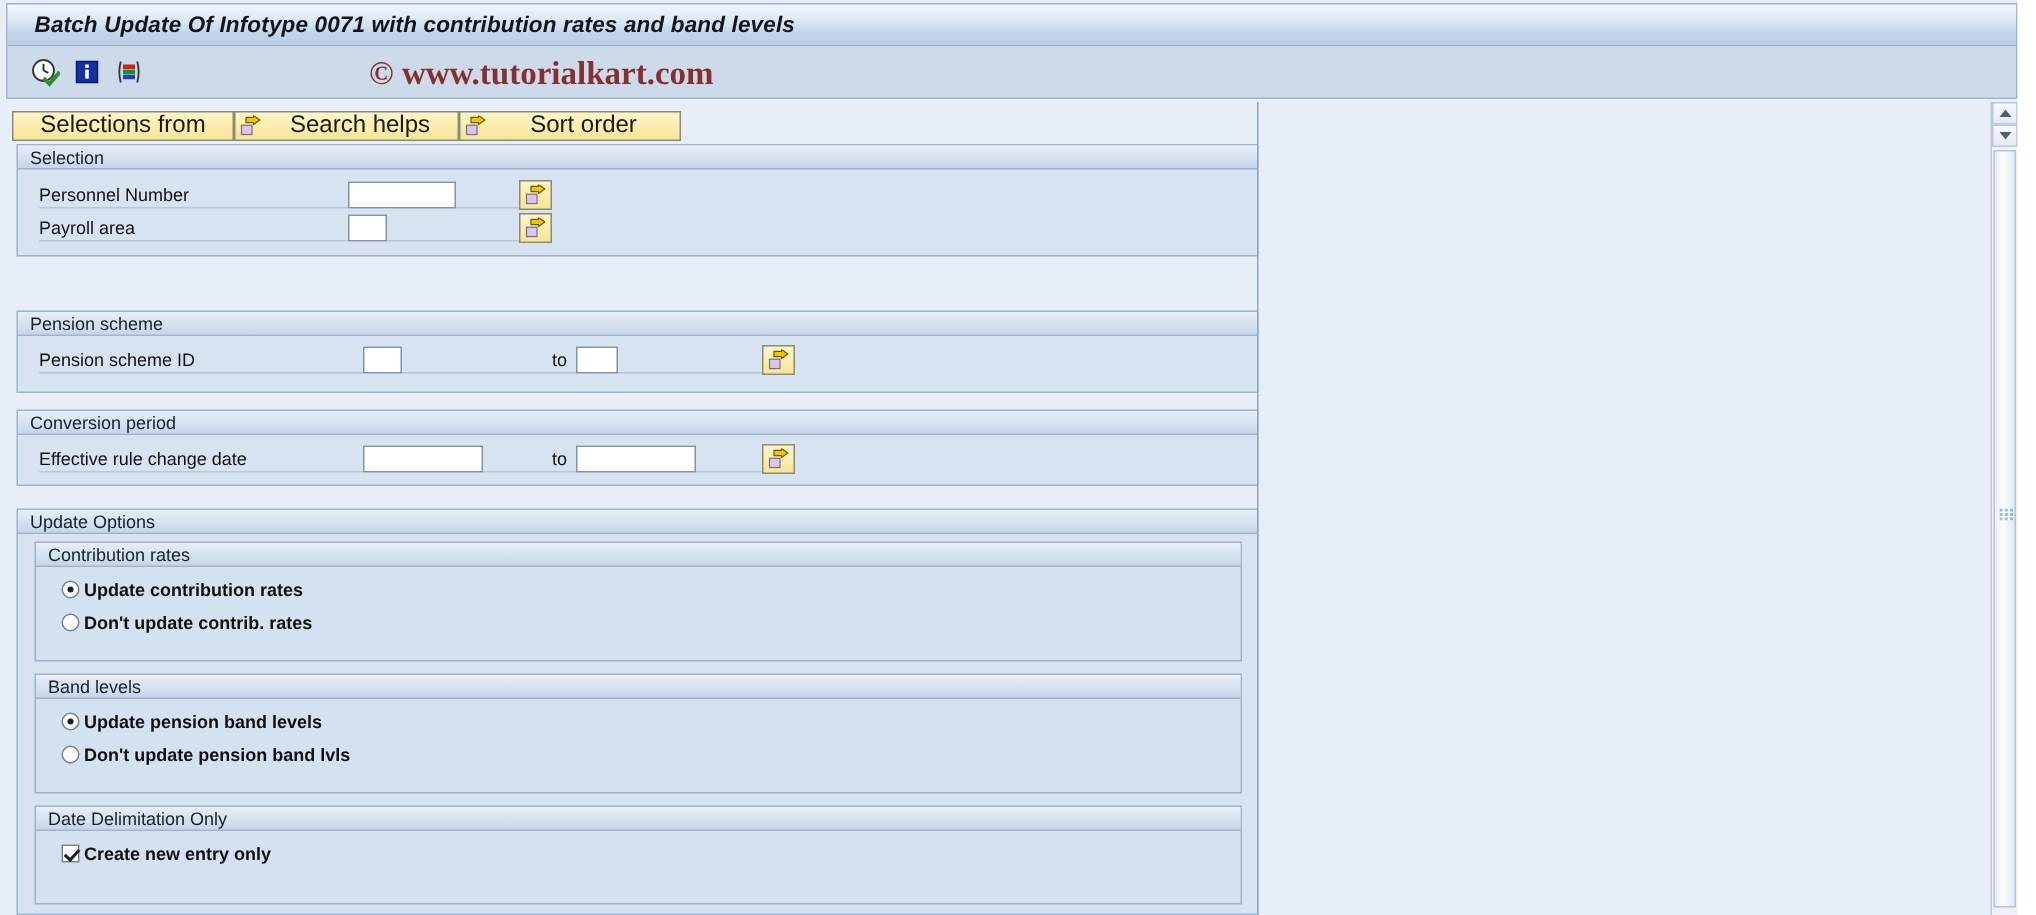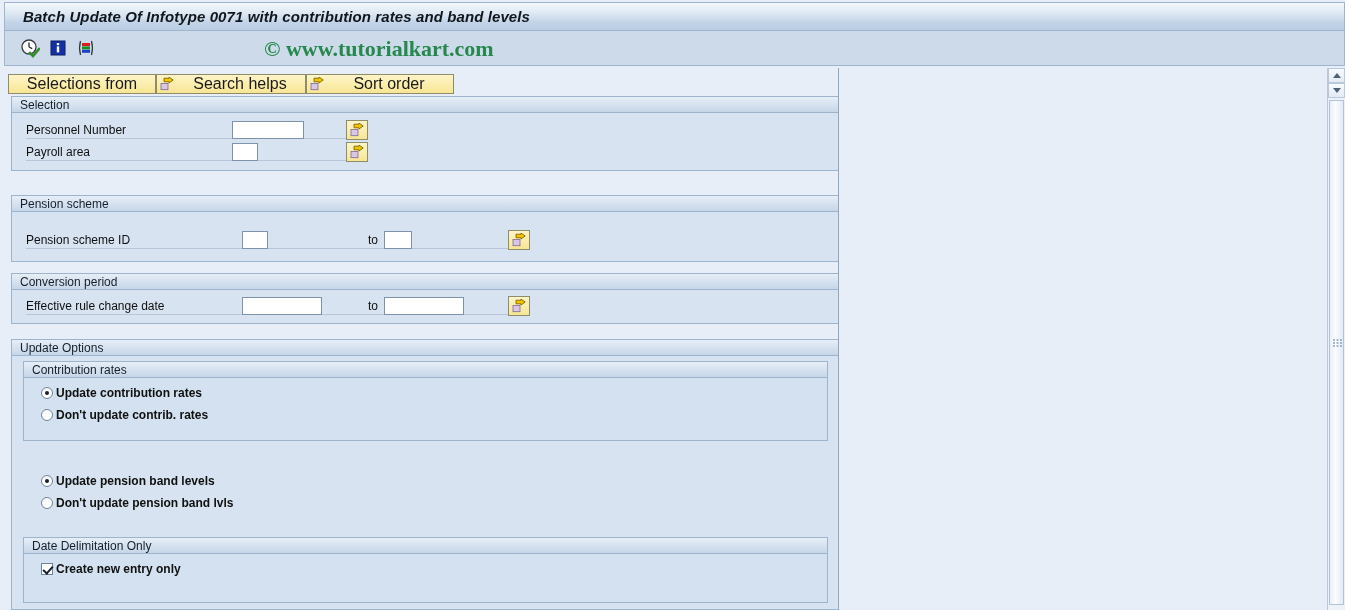--- a/index.html
+++ b/index.html
@@ -66,25 +66,24 @@
     cursor: pointer;
   }
   .tb-icon:first-child { margin-left: 14px; }
   .watermark {
     position: absolute;
     left: 246px;
     top: 36px;
     font-family: "Liberation Serif", "DejaVu Serif", serif;
     font-size: 22px;
     font-weight: bold;
-    color: #15803d;
+    color: #7f1d1d;
     opacity: 0.9;
     white-space: nowrap;
     pointer-events: none;
-    margin-left: 18px;
   }
 
   
   #content {
     position: absolute;
     left: 4px;
     top: 68px;
     width: 1322px;
     height: 542px;
     background: #e8eef7;
@@ -419,21 +418,21 @@
     <input class="finput" style="width: 26px;" type="text" value="">
     <span class="fgap" style="width:88px;"></span>
     <span class="multibtn">
       <svg width="14" height="14" viewBox="0 0 14 14">
         <rect x="1" y="6.5" width="7" height="6.2" fill="#d9c7e8" stroke="#7d6a92" stroke-width="0.8"></rect>
         <path d="M4 1.2 L9 1.2 L9 0 L13.2 3 L9 6 L9 4.8 L4 4.8 Z" fill="#f5c400" stroke="#6a5a00" stroke-width="0.8" stroke-linejoin="round"></path>
       </svg>
     </span>
   </div>
 
-  <div class="group" id="grp-pension" style="left:7px; top:127px; width:828px; height:67px;">
+  <div class="group" id="grp-pension" style="left:7px; top:139px; width:828px; height:55px;">
     <div class="grouphdr">Pension scheme</div>
   </div>
 
   <div class="frow" style="left:22px; top:162px;">
     <span class="flabel" style="width:216px;">Pension scheme ID</span>
     <input class="finput" style="width: 26px;" type="text" value="">
     <span class="fgap" style="width:100px;"></span>
     <span class="ftoword">to</span>
     <input class="finput" style="width: 28px;" type="text" value="">
     <span class="fgap" style="width:96px;"></span>
@@ -474,20 +473,23 @@
 
   <div class="optrow" style="left:37px; top:318px;">
     <span class="radio on"></span>
     <span class="optlabel">Update contribution rates</span>
   </div>
   <div class="optrow" style="left:37px; top:340px;">
     <span class="radio"></span>
     <span class="optlabel">Don't update contrib. rates</span>
   </div>
 
+  <div class="group inner" style="left:19px; top:381px; width:805px; height:80px;">
+    <div class="grouphdr">Band levels</div>
+  </div>
 
   <div class="optrow" style="left:37px; top:406px;">
     <span class="radio on"></span>
     <span class="optlabel">Update pension band levels</span>
   </div>
   <div class="optrow" style="left:37px; top:428px;text-align:center;">
     <span class="radio"></span>
     <span class="optlabel">Don't update pension band lvls</span>
   </div>
 

